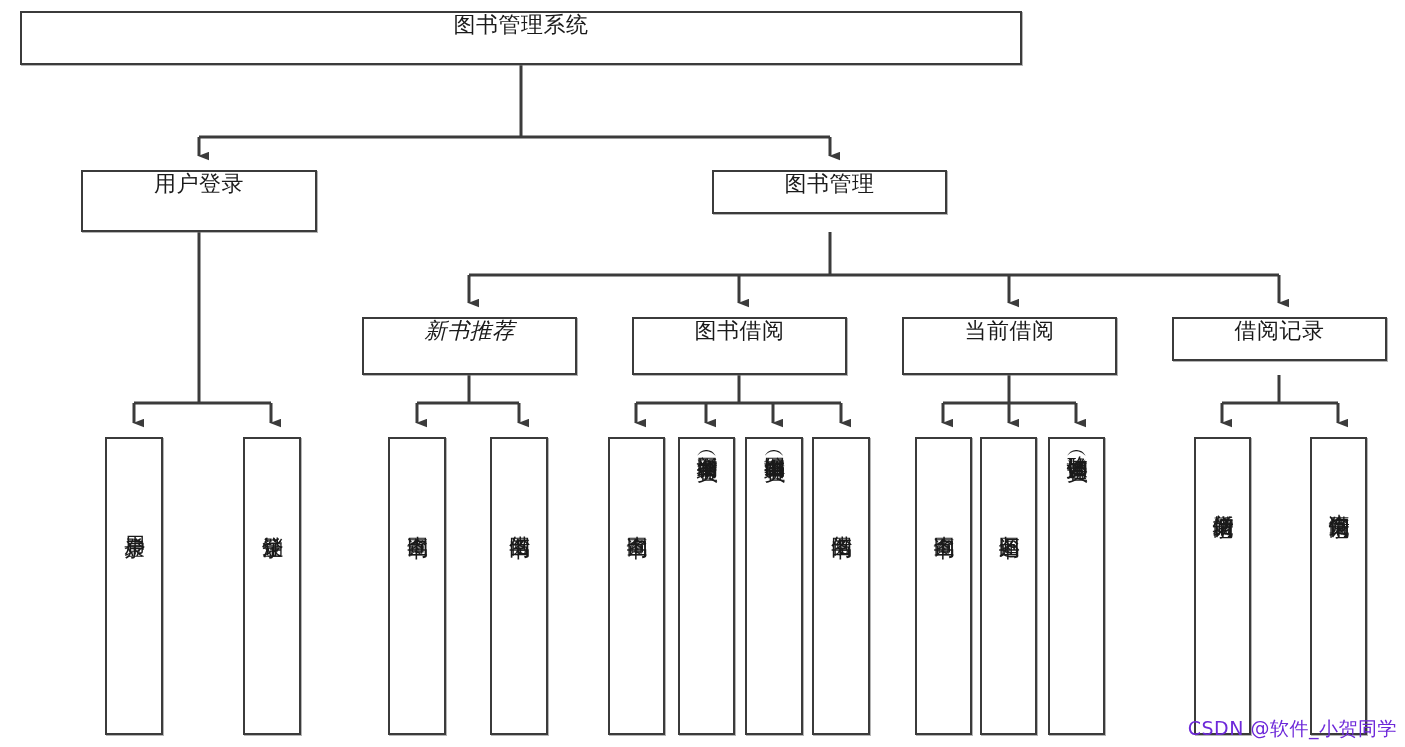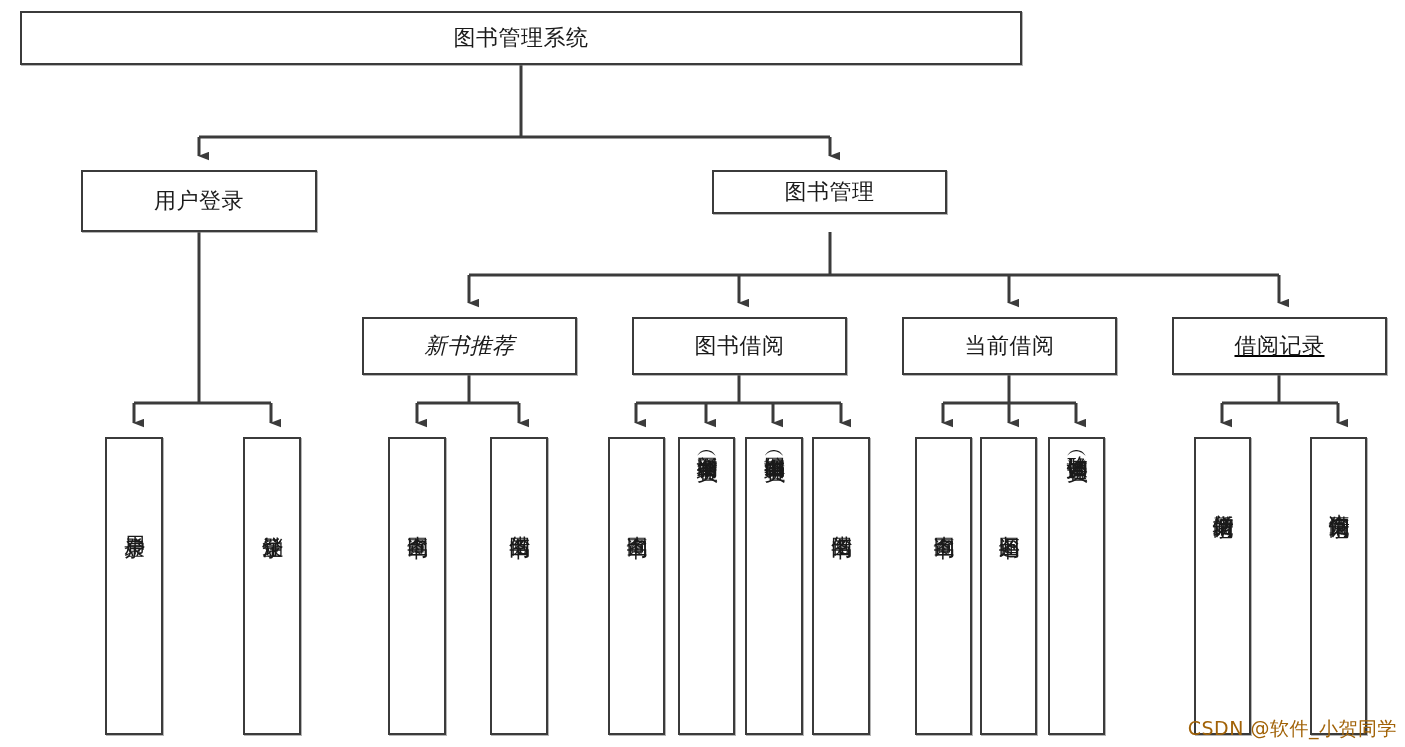--- a/index.html
+++ b/index.html
@@ -25,21 +25,21 @@
     width: 1405px;
     height: 747px;
     pointer-events: none;
   }
   .node {
     position: absolute;
     box-sizing: border-box;
     background: #ffffff;
     border: 2px solid #3b3b3b;
     display: flex;
-    align-items: center;
+    align-items: flex-start;
     justify-content: center;
     box-shadow: 1px 1px 0 0 rgba(120,120,120,0.55);
   }
   .node-label {
     color: #1a1a1a;
     letter-spacing: 0.5px;
     white-space: nowrap;
   }
   
   .node.horiz .node-label {
@@ -65,21 +65,21 @@
     transform: translateX(0);
   }
   .node.vert.pad-top .node-label { padding-top: 0px; }
   .node.vert.pad-mid .node-label { padding-top: 80px; }
   .node.vert.pad-small .node-label { padding-top: 58px; }
 
   #watermark {
     position: absolute;
     right: 8px;
     bottom: 5px;
-    color: #a16207;
+    color: #6d28d9;
     font-size: 19px;
     letter-spacing: 0.5px;
     white-space: nowrap;
     user-select: none;
   }
 </style>
 </head>
 <body>
 
 <div id="diagram-root">
@@ -147,21 +147,21 @@
 
   <div class="node horiz" style="left:362px; top:317px; width:215px; height:58px;font-style:italic;">
     <span class="node-label">新书推荐</span>
   </div>
   <div class="node horiz" style="left:902px; top:317px; width:215px; height:58px;">
     <span class="node-label">当前借阅</span>
   </div>
   <div class="node horiz" style="left:632px; top:317px; width:215px; height:58px;">
     <span class="node-label">图书借阅</span>
   </div>
-  <div class="node horiz" style="left:1172px; top:317px; width:215px; height:58px;text-decoration:underline;">
+  <div class="node horiz" style="left:1172px; top:317px; width:215px; height:44px;">
     <span class="node-label">借阅记录</span>
   </div>
 
   <div class="node vert pad-mid" style="left:105px; top:437px; width:58px; height:298px;">
     <span class="node-label">用户登录</span>
   </div>
   <div class="node vert pad-mid" style="left:243px; top:437px; width:58px; height:298px;">
     <span class="node-label">注销登录</span>
   </div>
 

